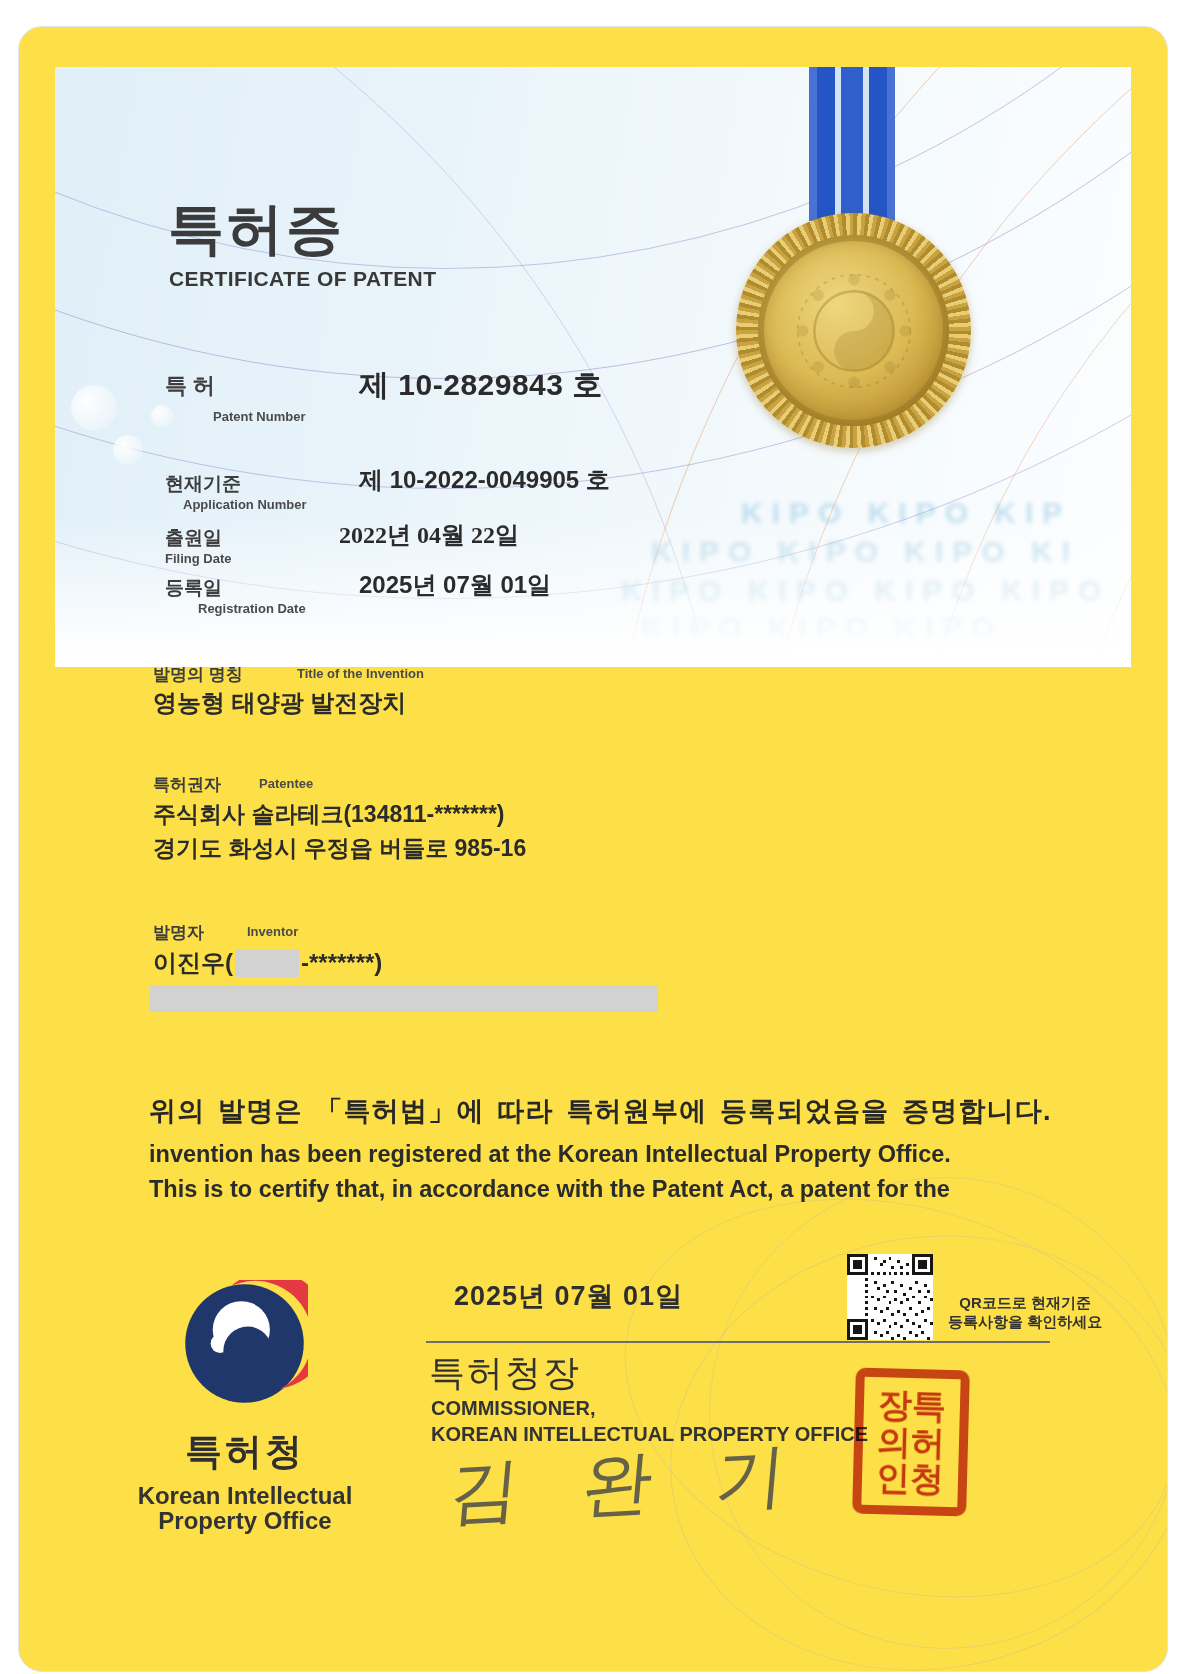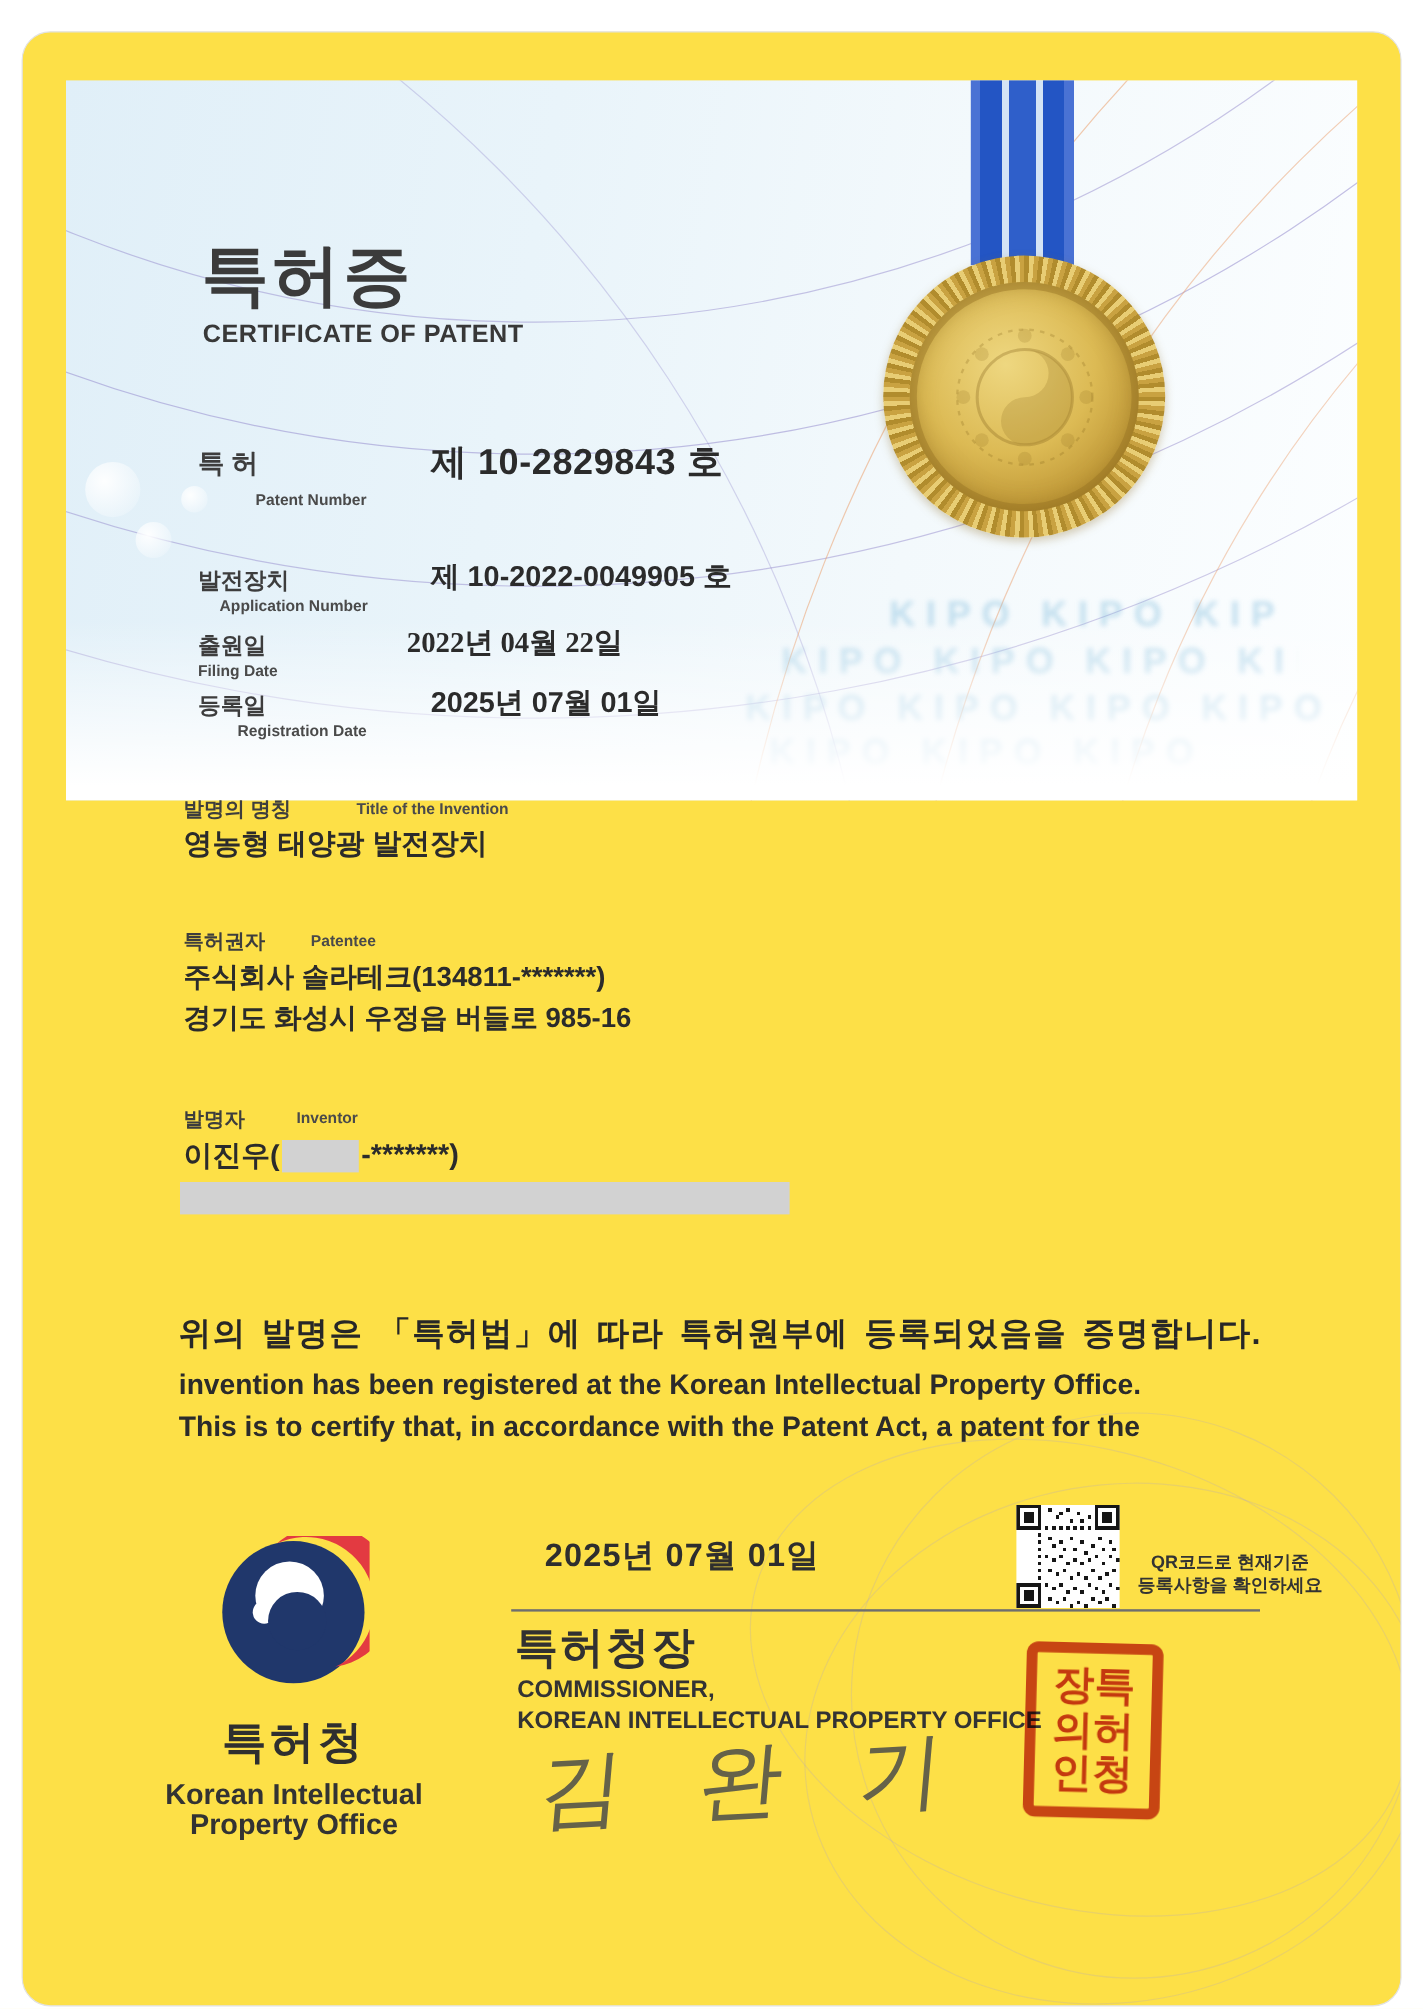--- a/index.html
+++ b/index.html
@@ -95,21 +95,21 @@
   .invr-name{left:134px;top:920px;font-size:24px;font-weight:bold;color:#2b2b2b;display:flex;align-items:center;}
   .mask-inline{display:inline-block;width:64px;height:27px;background:#d2d2d2;margin:0 2px;}
   .mask-bar{position:absolute;left:131px;top:958px;width:508px;height:27px;background:#d2d2d2;}
   .stmt-ko{left:130px;top:1066px;font-size:27px;font-weight:bold;color:#272727;letter-spacing:1.2px;word-spacing:4px;}
   .stmt-en{position:absolute;left:130px;top:1110px;font-size:23.5px;font-weight:bold;color:#2b2b2b;line-height:35px;white-space:nowrap;}
   .issue-date{left:435px;top:1251px;font-size:27px;font-weight:600;color:#2e2e2e;letter-spacing:1px;}
   
   .qr{position:absolute;left:828px;top:1227px;width:86px;height:86px;}
   .qr-note{position:absolute;left:929px;top:1266px;font-size:15px;font-weight:bold;color:#333;line-height:19px;text-align:center;white-space:nowrap;}
   .divider{position:absolute;left:407px;top:1314px;width:624px;height:2px;background:#6e6e6e;}
-  .comm-ko{left:410px;top:1322px;font-size:36px;font-weight:bold;color:#313131;letter-spacing:2px;}
+  .comm-ko{left:410px;top:1322px;font-size:36px;font-weight:normal;color:#313131;letter-spacing:2px;}
   .comm-en1{left:412px;top:1370px;font-size:20px;font-weight:bold;color:#333;}
   .comm-en2{left:412px;top:1396px;font-size:20px;font-weight:bold;color:#333;}
   .signature{
     position:absolute;left:430px;top:1410px;font-size:70px;color:#44474a;opacity:.82;
     transform:rotate(-3deg) skewX(-8deg);letter-spacing:22px;white-space:nowrap;
   }
   
   .stamp{
     position:absolute;left:835px;top:1342px;width:96px;height:128px;
     border:9px solid rgba(194,53,39,.88);border-radius:10px;transform:rotate(1.5deg);
@@ -176,21 +176,21 @@
     </div>
   </div>
 
   <div class="t title-ko">특허증</div>
   <div class="t title-en">CERTIFICATE OF PATENT</div>
 
   <div class="t lbl-ko pn-ko">특 허</div>
   <div class="t lbl-en pn-en">Patent Number</div>
   <div class="t pn-val">제 10-2829843 호</div>
 
-  <div class="t lbl-ko an-ko">발전장치</div>
+  <div class="t lbl-ko an-ko">현재기준</div>
   <div class="t lbl-en an-en">Application Number</div>
   <div class="t an-val">제 10-2022-0049905 호</div>
 
   <div class="t lbl-ko fd-ko">출원일</div>
   <div class="t lbl-en fd-en">Filing Date</div>
   <div class="t fd-val">2022년 04월 22일</div>
 
   <div class="t lbl-ko rd-ko">등록일</div>
   <div class="t lbl-en rd-en">Registration Date</div>
   <div class="t rd-val">2025년 07월 01일</div>

